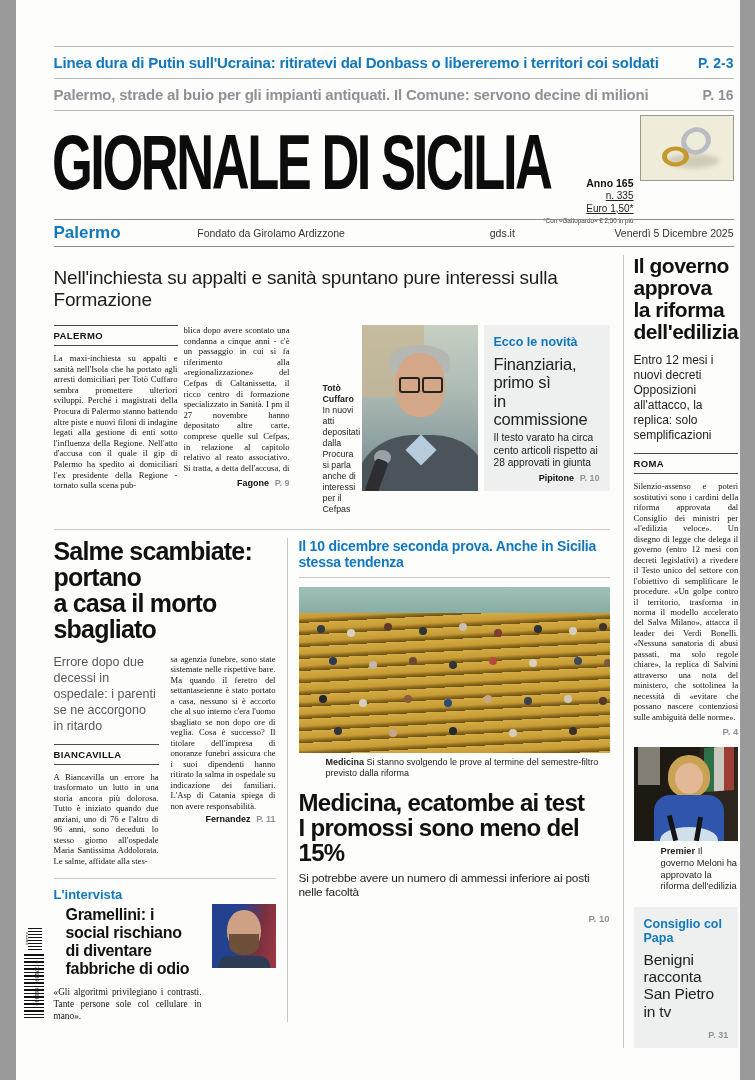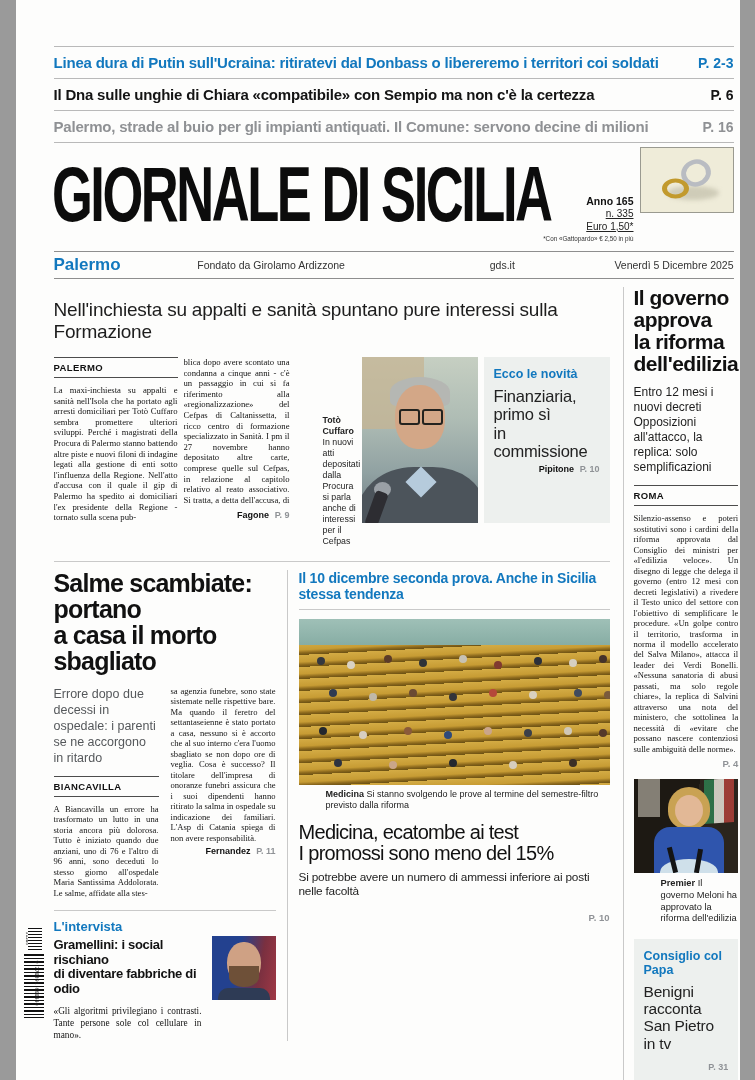--- a/index.html
+++ b/index.html
@@ -21,21 +21,21 @@
               letter-spacing:-3px;white-space:nowrap;color:#0c0c0c;
               transform:scale(0.82,1.22);transform-origin:top left;}
   .mast-thumb{position:absolute;right:0;top:4px;width:92px;height:64px;background:#efecd9;
               border:1px solid #9a9a90;overflow:hidden;}
   .mt-ring-s{position:absolute;right:22px;top:10px;width:20px;height:20px;border:5px solid #b9bcc2;
              border-radius:50%;background:transparent;transform:rotate(-18deg) scaleY(.9);}
   .mt-ring-g{position:absolute;right:44px;top:28px;width:17px;height:15px;border:5px solid #c29a2d;
              border-radius:50%;transform:scaleY(.8);}
   .mt-shadow{position:absolute;right:14px;top:38px;width:52px;height:14px;background:#cfccb8;
              border-radius:50%;filter:blur(2px);}
-  .mast-info{position:absolute;right:100px;top:52px;width:200px;text-align:right;line-height:1.25;}
+  .mast-info{position:absolute;right:100px;top:66px;width:200px;text-align:right;line-height:1.25;}
   .mi-anno{font-size:10.5px;font-weight:bold;}
   .mi-num,.mi-price{font-size:10px;color:#222;text-decoration:underline;}
   .mi-note{font-size:6.3px;color:#333;white-space:nowrap;margin-top:2px;}
 
   
   .dateline{position:relative;height:26px;border-top:1px solid #8e8e8e;border-bottom:1px solid #8e8e8e;}
   .dl-edition{position:absolute;left:0;top:3px;font-size:17px;font-weight:bold;color:#1278be;}
   .dl-founded{position:absolute;left:32%;top:7px;transform:translateX(-50%);font-size:10.5px;color:#333;}
   .dl-site{position:absolute;left:66%;top:7px;transform:translateX(-50%);font-size:10.5px;color:#333;}
   .dl-date{position:absolute;right:0;top:7px;font-size:10.5px;color:#333;}
@@ -129,27 +129,27 @@
   .b2-center{border-left:1px solid #c9c9c9;padding-left:11px;margin-left:11px;}
 
   .salme-h{margin:0;font-size:25px;font-weight:bold;line-height:1.04;letter-spacing:-0.8px;}
   .salme-cols{display:grid;grid-template-columns:105px 105px;column-gap:12px;margin-top:12px;}
   .salme-dek{font-size:12.5px;line-height:1.28;color:#55585b;margin-bottom:10px;}
   .salme-cols .serif{font-size:8.6px;}
 
   .intervista{border-top:1px solid #c9c9c9;margin-top:12px;padding-top:8px;}
   .iv-kicker{font-size:13px;font-weight:bold;color:#1278be;}
   .iv-flex{display:flex;gap:10px;margin-top:2px;}
-  .iv-h{font-size:13px;font-weight:bold;line-height:1.12;letter-spacing:-0.3px;margin:2px 0 8px;}
+  .iv-h{font-size:16px;font-weight:bold;line-height:1.12;letter-spacing:-0.3px;margin:2px 12px 8px;}
   .iv-quote{font-family:"Liberation Serif",serif;font-size:9.3px;line-height:1.3;text-align:justify;color:#131313;}
 
   .med-kicker{font-size:14px;font-weight:bold;color:#1278be;letter-spacing:-0.2px;
               border-bottom:1px solid #c9c9c9;padding-bottom:7px;margin-bottom:9px;}
   .med-cap{margin-top:4px;font-size:9px;color:#222;}
-  .med-h{margin:10px 0 6px;font-size:20px;font-weight:normal;line-height:1.05;letter-spacing:-0.7px;}
+  .med-h{margin:10px 0 6px;font-size:24px;font-weight:bold;line-height:1.05;letter-spacing:-0.7px;}
   .med-dekrow{display:flex;justify-content:space-between;align-items:flex-end;}
   .med-dek{font-size:11.8px;color:#1d1d1d;letter-spacing:-0.2px;}
   .med-page{font-size:9.5px;font-weight:bold;color:#8f9296;white-space:nowrap;margin-left:8px;margin-top:14px;}
 
   
   .barcode{position:absolute;left:4px;top:928px;width:26px;height:100px;}
   .bc-small{position:absolute;left:8px;top:0;width:14px;height:22px;
             background:repeating-linear-gradient(180deg,#111 0 1px,#fff 1px 3px);}
   .bc-big{position:absolute;left:4px;top:26px;width:20px;height:64px;
           background:repeating-linear-gradient(180deg,#111 0 1.5px,#fff 1.5px 3.5px);}
@@ -172,24 +172,20 @@
   </div>
 
   <div class="content">
 
     <div class="topbar">
       <div class="tb-row">
         <span class="tb-text c-blue">Linea dura di Putin sull'Ucraina: ritiratevi dal Donbass o libereremo i territori coi soldati</span>
         <span class="tb-page c-blue">P. 2-3</span>
       </div>
       <div class="tb-row">
-        <span class="tb-text c-black">Il Dna sulle unghie di Chiara «compatibile» con Sempio ma non c'è la certezza</span>
-        <span class="tb-page c-black">P.  6</span>
-      </div>
-      <div class="tb-row">
         <span class="tb-text c-gray">Palermo, strade al buio per gli impianti antiquati. Il Comune: servono decine di milioni</span>
         <span class="tb-page c-gray">P. 16</span>
       </div>
     </div>
 
     <div class="masthead">
       <h1 class="mast-title">GIORNALE DI SICILIA</h1>
       <div class="mast-thumb">
         <div class="mt-shadow"></div>
         <div class="mt-ring-s"></div>
@@ -242,20 +238,21 @@
             <div class="cf-body"></div>
             <div class="cf-shirt"></div>
             <div class="cf-michead"></div>
             <div class="cf-mic"></div>
           </div>
           <div class="graybox novita">
             <div class="gb-kicker">Ecco le novità</div>
             <div class="gb-title prelines">Finanziaria,
 primo sì
 in commissione</div>
+            <div class="gb-text">Il testo varato ha circa cento articoli rispetto ai 28 approvati in giunta</div>
             <div class="byline">
               <span class="byl-name">Pipitone</span>
               <span class="byl-page">P. 10</span>
             </div>
           </div>
         </div>
 
         <div class="band2">
           <div class="b2-left">
             <h3 class="salme-h prelines">Salme scambiate: portano

